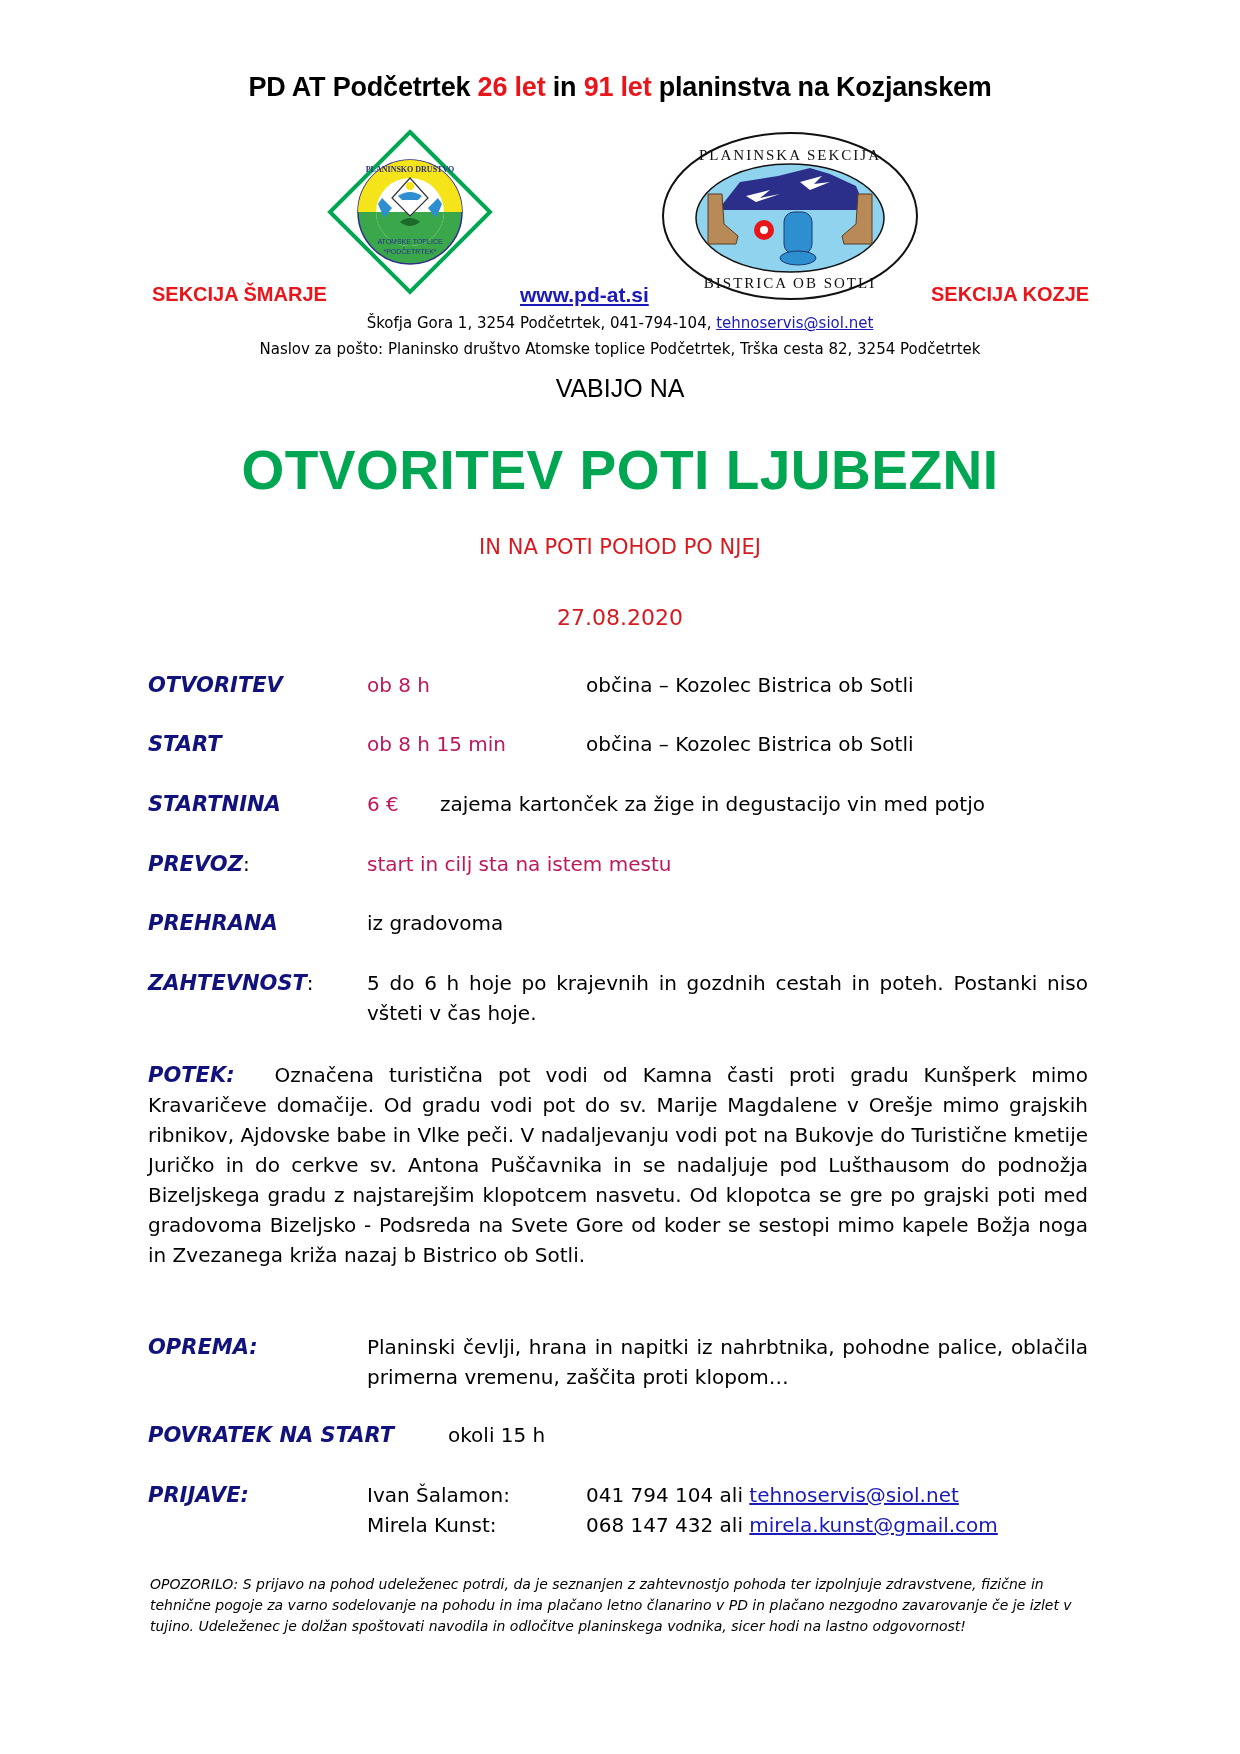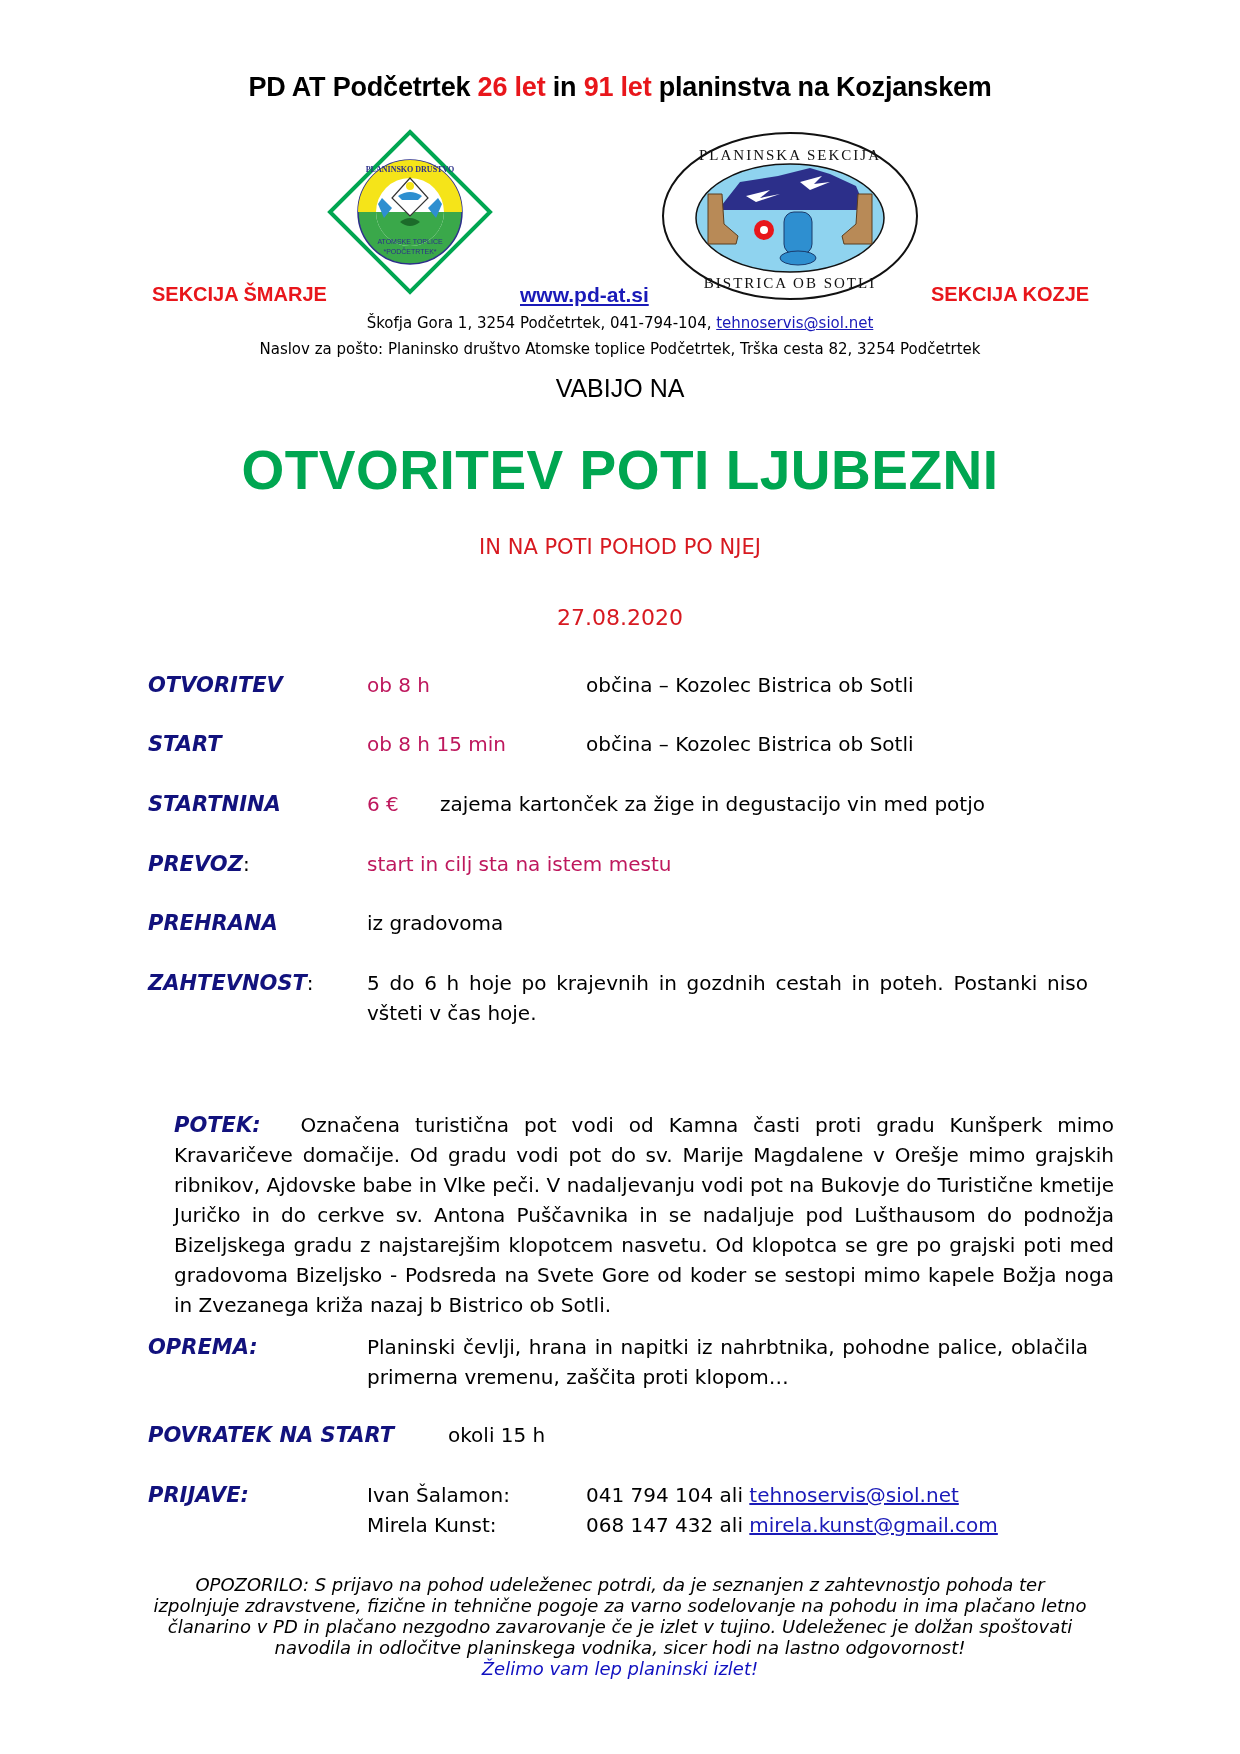--- a/index.html
+++ b/index.html
@@ -15,21 +15,21 @@
   .addr{font-family:"DejaVu Sans",sans-serif;font-size:15px;}
   a.link{color:#1a1ab8;text-decoration:underline;text-align:right;}
   .vabijo{top:374px;font-family:"Liberation Sans",sans-serif;font-size:25px;}
   .title{top:438px;font-family:"Liberation Sans",sans-serif;font-weight:bold;font-size:55px;color:#00a651;letter-spacing:0.5px;}
   .sub{top:535px;font-family:"DejaVu Sans",sans-serif;font-size:21px;color:#d71920;}
   .date{top:605px;font-family:"DejaVu Sans",sans-serif;font-size:22px;color:#d71920;}
   .lbl{font-family:"DejaVu Sans",sans-serif;font-weight:bold;font-style:italic;font-size:21px;color:#12127d;}
   .txt{font-family:"DejaVu Sans",sans-serif;font-size:20px;}
   .row{left:148px;width:940px;}
   .just{text-align:justify;text-align-last:left;line-height:30px;}
-  .warn{left:150px;width:940px;text-align:center;font-family:"DejaVu Sans",sans-serif;font-style:italic;font-size:18px;line-height:21px;top:1574px;}
+  .warn{left:150px;width:940px;font-family:"DejaVu Sans",sans-serif;font-style:italic;font-size:14px;line-height:21px;top:1574px;}
 </style>
 </head>
 <body>
 
 <div class="abs center hdr">
   <span>PD AT Podčetrtek </span><span class="red">26 let</span><span> in </span><span class="red">91 let</span><span> planinstva na Kozjanskem</span>
 </div>
 
 <div class="abs" style="left:326px;top:128px;width:168px;height:168px;">
   <svg width="168" height="168" viewBox="0 0 168 168">
@@ -96,32 +96,31 @@
 
 <div class="abs" style="left:148px;top:852px;"><span class="lbl">PREVOZ</span><span class="txt">:</span></div>
 <div class="abs txt dred" style="left:367px;top:852px;">start in cilj sta na istem mestu</div>
 
 <div class="abs lbl" style="left:148px;top:911px;">PREHRANA</div>
 <div class="abs txt" style="left:367px;top:911px;">iz gradovoma</div>
 
 <div class="abs" style="left:148px;top:971px;"><span class="lbl">ZAHTEVNOST</span><span class="txt">:</span></div>
 <div class="abs txt just" style="left:367px;top:968px;width:721px;">5 do 6 h hoje po krajevnih in gozdnih cestah in poteh. Postanki niso všteti v čas hoje.</div>
 
-<div class="abs row txt just" style="top:1110px;text-indent:0;margin-left:26px;">
+<div class="abs row txt just" style="top:1060px;text-indent:0;">
   <span class="lbl" style="margin-right:40px;">POTEK:</span><span>Označena turistična pot vodi od Kamna časti proti gradu Kunšperk mimo Kravaričeve domačije. Od gradu vodi pot do sv. Marije Magdalene v Orešje mimo grajskih ribnikov, Ajdovske babe in Vlke peči. V nadaljevanju vodi pot na Bukovje do Turistične kmetije Juričko in do cerkve sv. Antona Puščavnika in se nadaljuje pod Lušthausom do podnožja Bizeljskega gradu z najstarejšim klopotcem nasvetu. Od klopotca se gre po grajski poti med gradovoma Bizeljsko - Podsreda na Svete Gore od koder se sestopi mimo kapele Božja noga in Zvezanega križa nazaj b Bistrico ob Sotli.</span>
 </div>
 
 <div class="abs lbl" style="left:148px;top:1335px;">OPREMA:</div>
 <div class="abs txt just" style="left:367px;top:1332px;width:721px;">Planinski čevlji, hrana in napitki iz nahrbtnika, pohodne palice, oblačila primerna vremenu, zaščita proti klopom…</div>
 
 <div class="abs lbl" style="left:148px;top:1423px;">POVRATEK NA START</div>
 <div class="abs txt" style="left:448px;top:1423px;">okoli 15 h</div>
 
 <div class="abs lbl" style="left:148px;top:1483px;">PRIJAVE:</div>
 <div class="abs txt" style="left:367px;top:1483px;">Ivan Šalamon:</div>
 <div class="abs txt" style="left:586px;top:1483px;"><span>041 794 104 ali </span><a class="link">tehnoservis@siol.net</a></div>
 <div class="abs txt" style="left:367px;top:1513px;">Mirela Kunst:</div>
 <div class="abs txt" style="left:586px;top:1513px;"><span>068 147 432 ali </span><a class="link">mirela.kunst@gmail.com</a></div>
 
 <div class="abs warn">
   <div>OPOZORILO: S prijavo na pohod udeleženec potrdi, da je seznanjen z zahtevnostjo pohoda ter izpolnjuje zdravstvene, fizične in tehnične pogoje za varno sodelovanje na pohodu in ima plačano letno članarino v PD in plačano nezgodno zavarovanje če je izlet v tujino. Udeleženec je dolžan spoštovati navodila in odločitve planinskega vodnika, sicer hodi na lastno odgovornost!</div>
-  <div class="blue">Želimo vam lep planinski izlet!</div>
 </div>
 
 </body></html>

